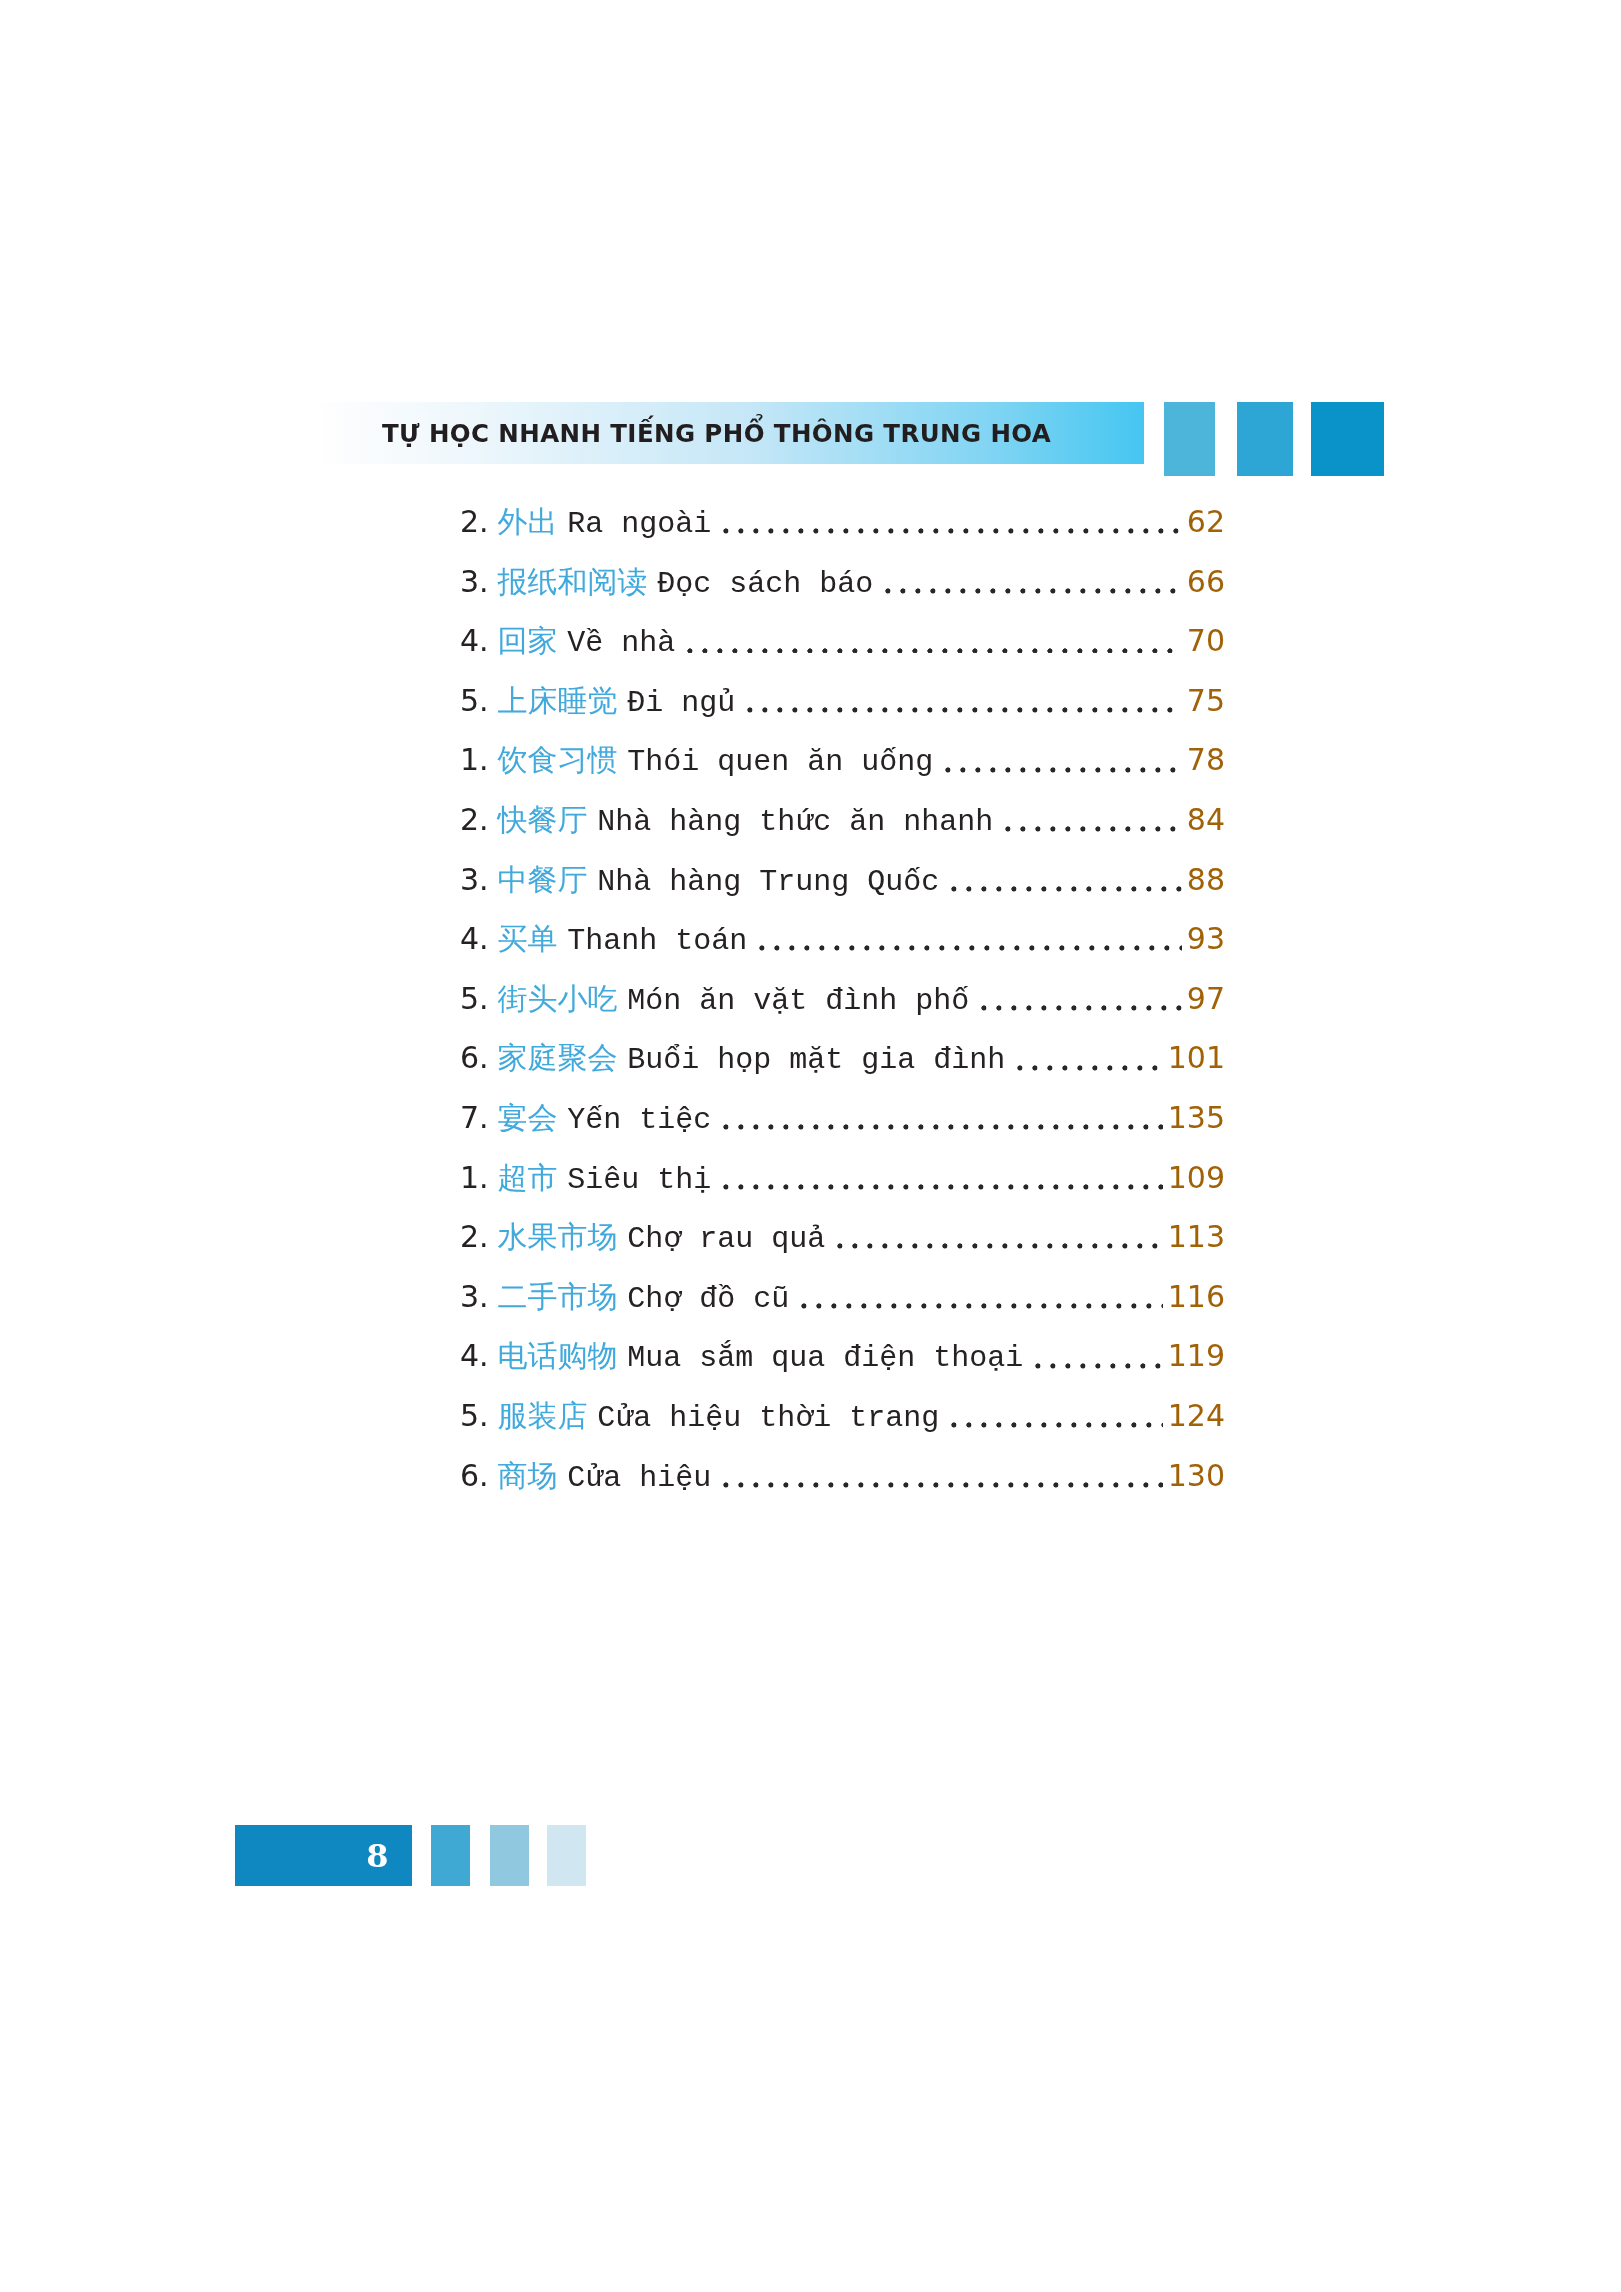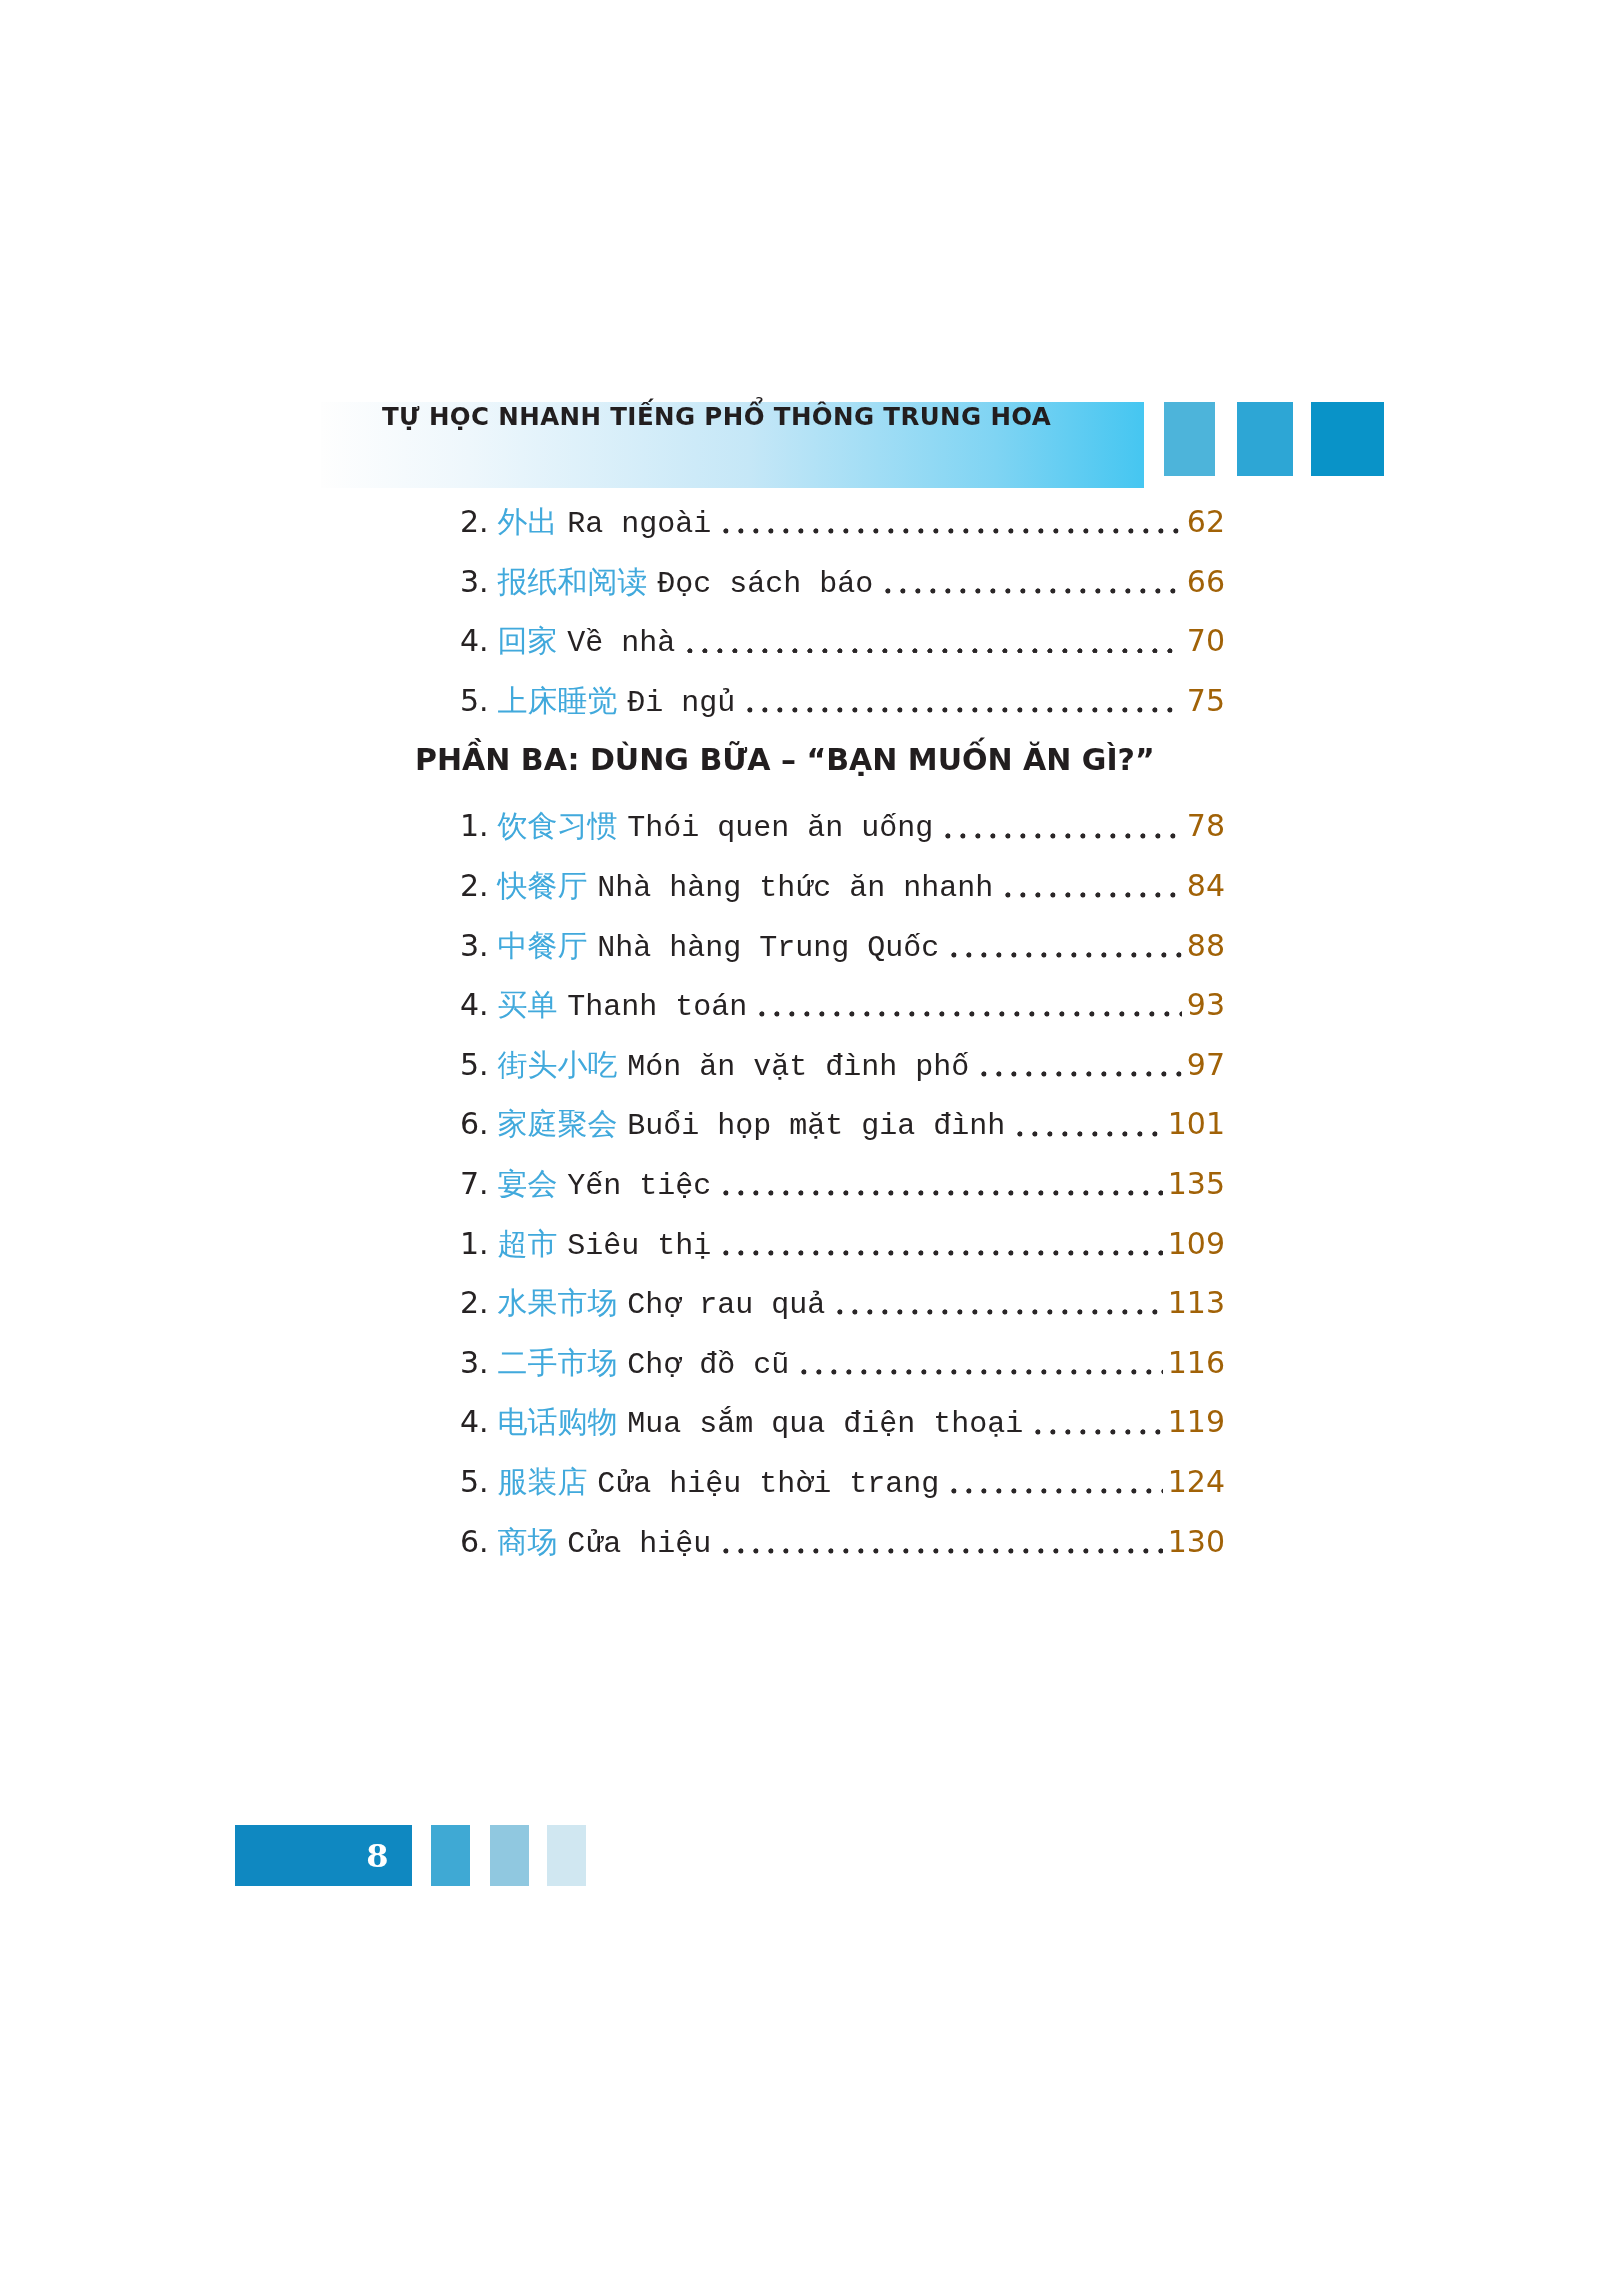--- a/index.html
+++ b/index.html
@@ -5,23 +5,23 @@
   html,body { margin:0; padding:0; }
   body {
     width:1621px; height:2293px; position:relative;
     background:#ffffff; overflow:hidden;
     font-family:"DejaVu Sans","Liberation Sans",sans-serif;
     color:#262223;
   }
 
   
   .header-band {
-    position:absolute; top:402px; left:321px; width:823px; height:86px;
+    position:absolute; top:402px; left:321px; width:823px; height:62px;
     background:linear-gradient(90deg,#fefefe 0%,#eef7fc 18%,#c5e7f7 52%,#7fd4f3 82%,#45c6f1 100%);
-    display:flex; align-items:flex-start;
+    display:flex; align-items:center;
   }
   .header-title {
     padding-left:61px; font-size:24.5px; font-weight:bold;
     color:#221e1f; letter-spacing:0.4px; white-space:nowrap;
   }
   .hsq { position:absolute; top:402px; height:74px; }
   .hsq1 { left:1164px; width:51px; background:#4db4da; }
   .hsq2 { left:1237px; width:56px; background:#2da6d5; }
   .hsq3 { left:1311px; width:73px; background:#0993c8; }
 
@@ -103,21 +103,20 @@
       </div>
       <div class="toc-item">
         <span class="num">5.</span>
         <span class="zh">上床睡觉</span>
         <span class="vi">Đi ngủ</span>
         <span class="leader"></span>
         <span class="page">75</span>
       </div>
     </div>
     <div class="toc-section">
-      <div class="sec-vi">PHẦN BA: DÙNG BỮA – “BẠN MUỐN ĂN GÌ?”</div>
       <div class="toc-item">
         <span class="num">1.</span>
         <span class="zh">饮食习惯</span>
         <span class="vi">Thói quen ăn uống</span>
         <span class="leader"></span>
         <span class="page">78</span>
       </div>
       <div class="toc-item">
         <span class="num">2.</span>
         <span class="zh">快餐厅</span>

